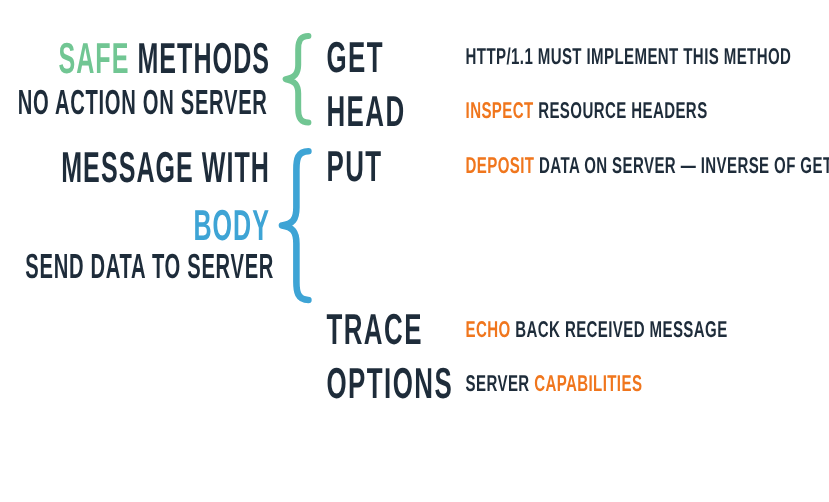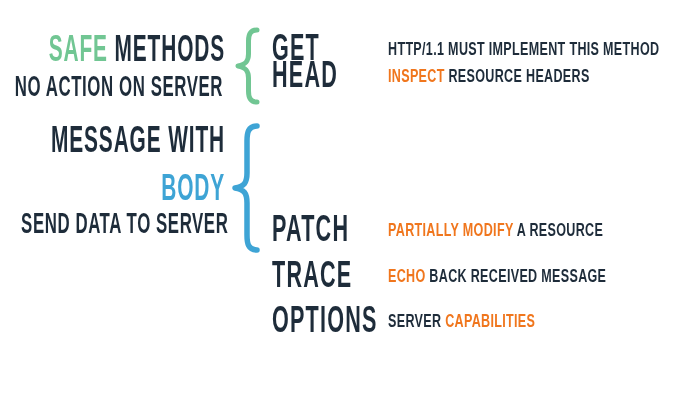--- a/index.html
+++ b/index.html
@@ -82,31 +82,31 @@
 
   <svg class="brace" style="left:227px; top:122px;" width="36" height="132" viewBox="0 0 36 132">
     <path d="M30,4 C21,4 20,11 20,19 L20,51 C20,61 17,64.5 8,66 C17,67.5 20,71 20,81 L20,113 C20,121 21,128 30,128" fill="none" stroke="#3ea4d5" stroke-width="5.5" stroke-linecap="round" stroke-linejoin="round"></path>
   </svg>
 
   <div class="row" style="top:25px">
     <span class="method">GET</span>
     <span class="desc"><span>HTTP/1.1 MUST IMPLEMENT THIS METHOD</span><span class="hi"></span><span></span></span>
   </div>
 
-  <div class="row" style="top:52px">
+  <div class="row" style="top:70px">
     <span class="method">HEAD</span>
     <span class="desc"><span></span><span class="hi">INSPECT</span><span> RESOURCE HEADERS</span></span>
   </div>
 
+  <div class="row" style="top:116px">
+    <span class="method">PUT</span>
+    <span class="desc"><span></span><span class="hi">DEPOSIT</span><span> DATA ON SERVER — INVERSE OF GET</span></span>
+  </div>
 
 
-  <div class="row" style="top:206px">
-    <span class="method">PATCH</span>
-    <span class="desc"><span></span><span class="hi">PARTIALLY MODIFY</span><span> A RESOURCE</span></span>
-  </div>
 
   <div class="row" style="top:252px">
     <span class="method">TRACE</span>
     <span class="desc"><span></span><span class="hi">ECHO</span><span> BACK RECEIVED MESSAGE</span></span>
   </div>
 
   <div class="row" style="top:297px">
     <span class="method">OPTIONS</span>
     <span class="desc"><span>SERVER </span><span class="hi">CAPABILITIES</span><span></span></span>
   </div>

